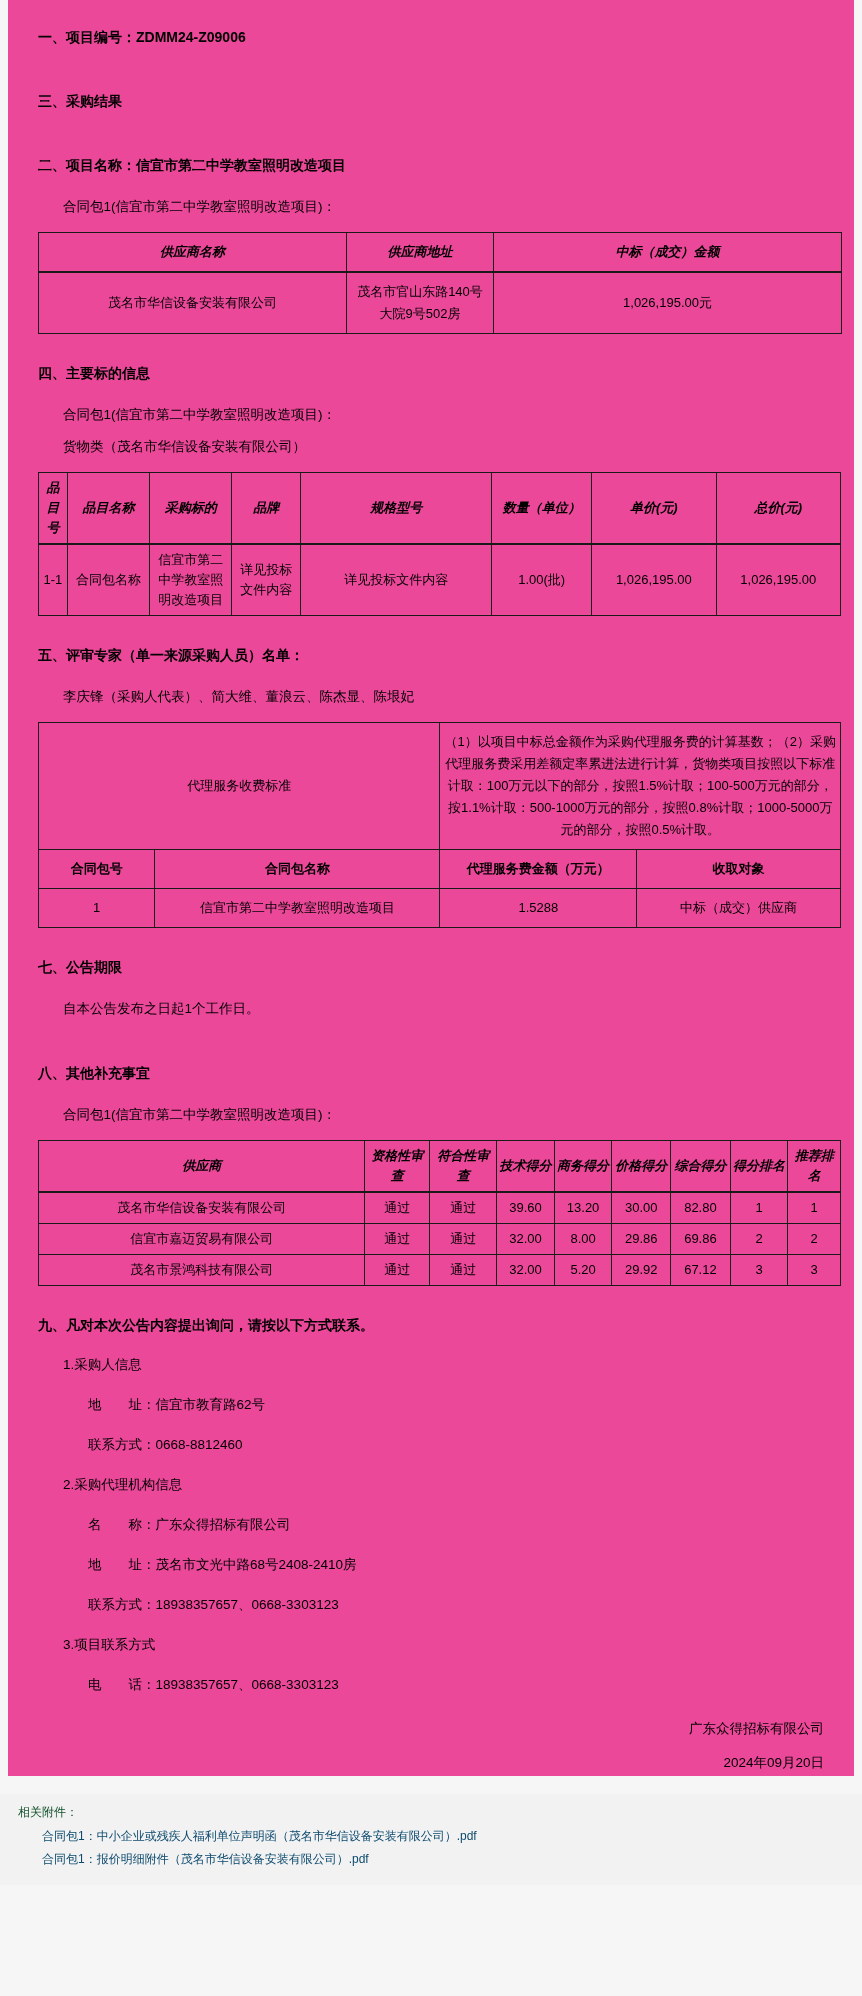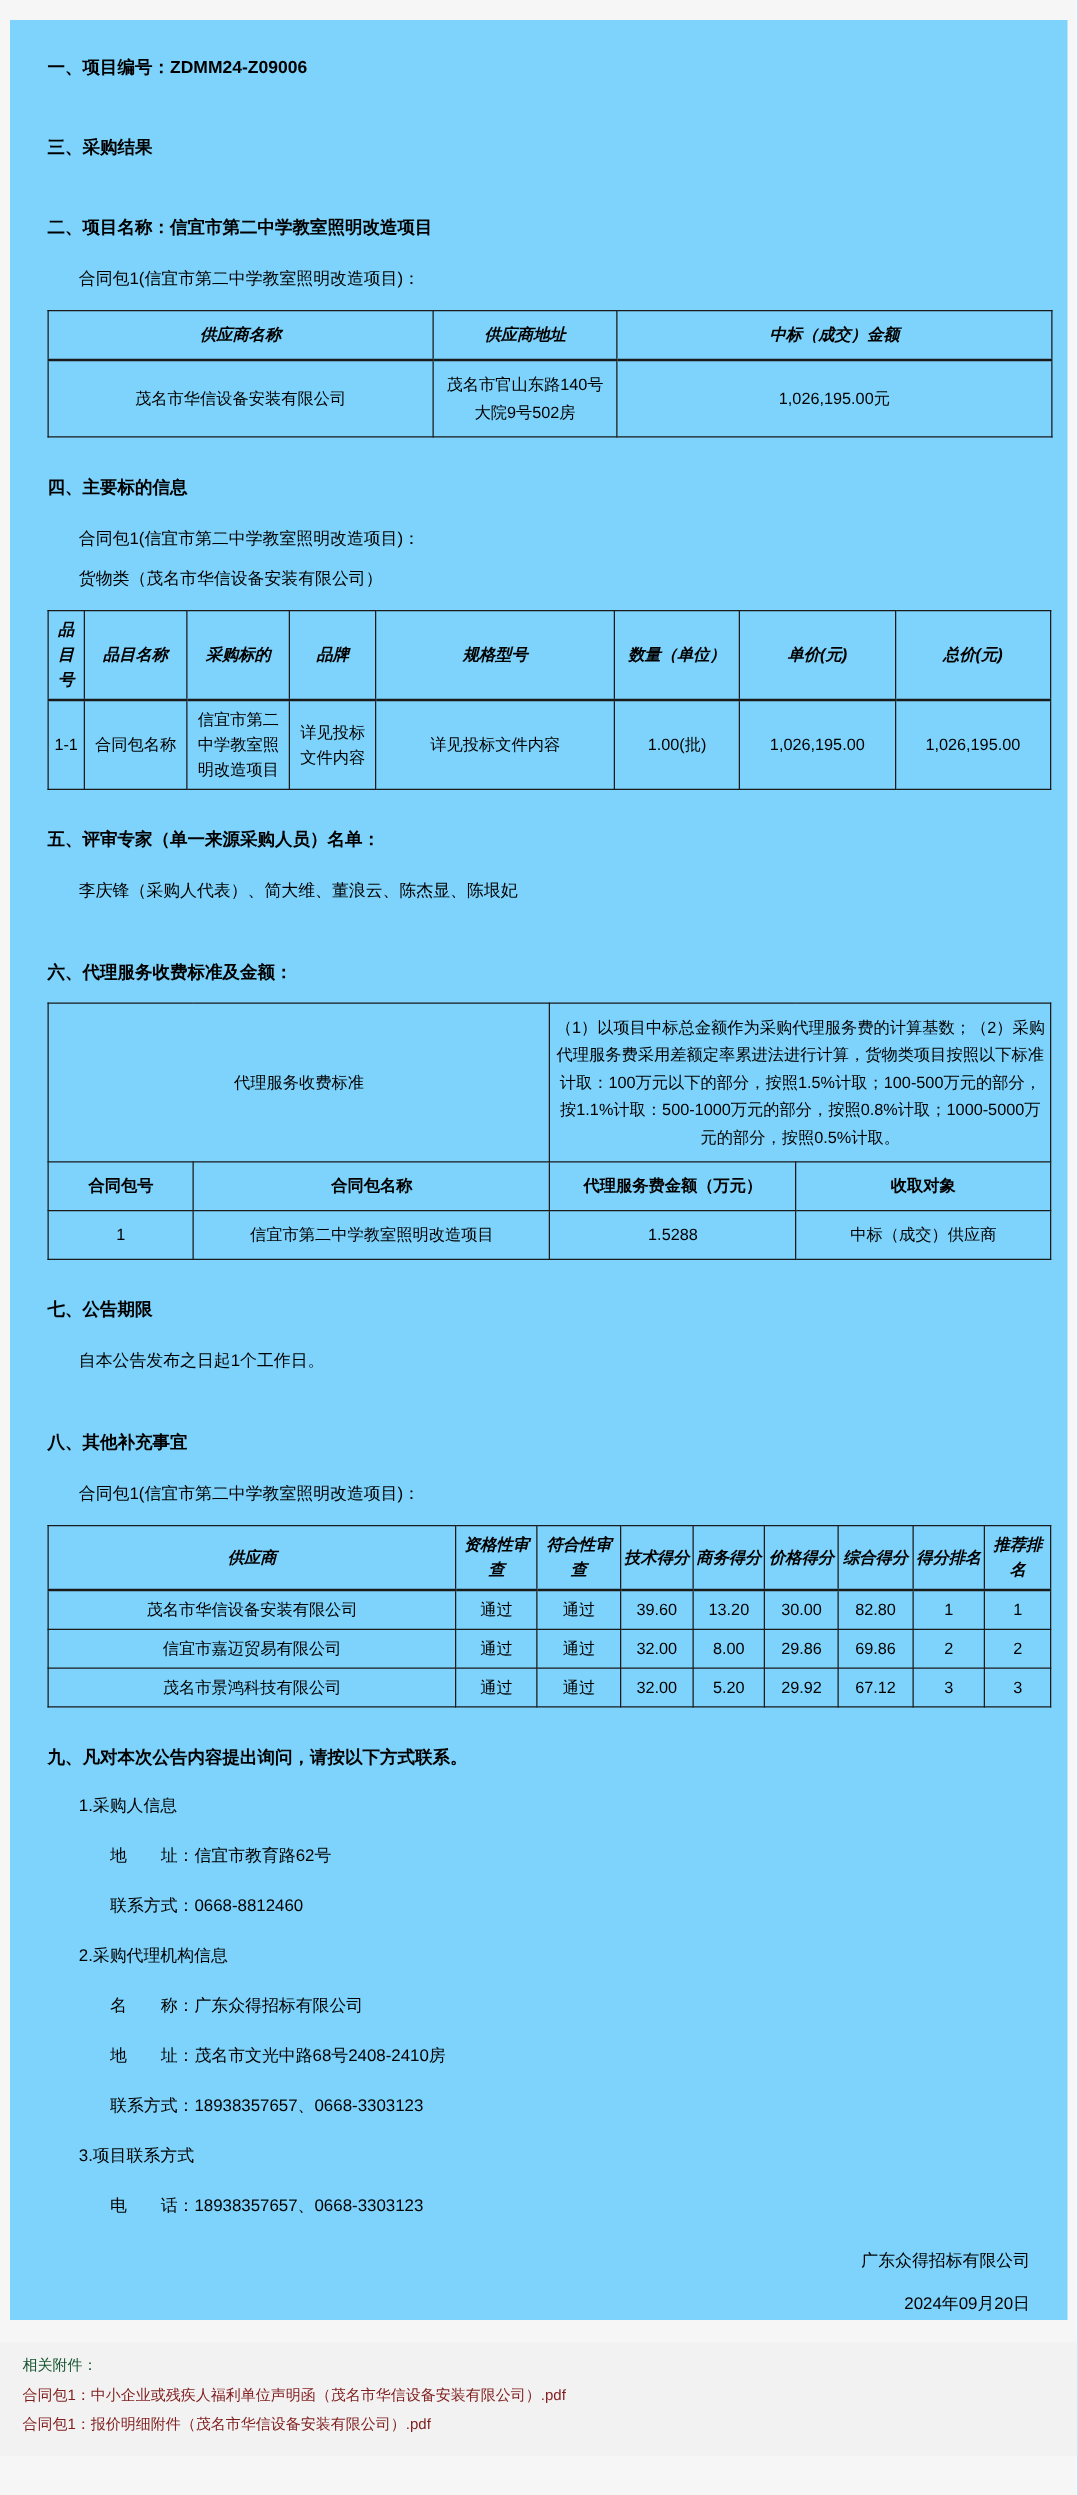--- a/index.html
+++ b/index.html
@@ -1,21 +1,21 @@
 <!DOCTYPE html>
 <html><head>
 <meta charset="utf-8">
 <style>
   html,body { margin:0; padding:0; }
   body {
     width:862px; background:#f6f6f6;
     font-family:"Liberation Sans","DejaVu Sans",sans-serif;
     color:#000; font-size:13.5px;
   }
-  .page { background:#7dd3fc; margin:16px 8px; padding:14px 0 4px 0; }
+  .page { background:#ec4899; margin:0 8px; padding:14px 0 4px 0; }
   .sec-heading {
     font-weight:bold; font-size:14px; padding:0 30px; line-height:18px;
   }
   .mt-lg { margin-top:46px; }
   .mt-md { margin-top:30px; }
   .sub-line { padding-left:55px; font-size:13.5px; line-height:18px; margin-top:24px; }
   .doc-table {
     border-collapse:collapse; table-layout:fixed;
     width:803px; margin:16px 0 0 30px; font-size:13px;
   }
@@ -33,22 +33,22 @@
   .experts-line { padding-left:55px; margin-top:24px; line-height:18px; }
   .contact-block { padding-left:55px; margin-top:22px; line-height:18px; }
   .contact-sub { padding-left:80px; margin-top:22px; line-height:18px; }
   .signature { text-align:right; padding-right:30px; margin-top:26px; line-height:18px; }
   .footer-band {
     background:#f2f2f2; margin-top:18px; padding:10px 0 18px 0;
     font-size:12px; position:relative;
   }
   .attach-label { color:#14532d; padding-left:18px; line-height:17px; }
   .attach-link {
-    display:block; color:#7f1d1d; text-decoration:none;
-    padding-left:18px; margin-top:7px; line-height:16px;
+    display:block; color:#0c4a6e; text-decoration:none;
+    padding-left:42px; margin-top:7px; line-height:16px;
   }
 </style>
 </head>
 <body>
 
 <div class="page">
 
   <div class="sec-heading" style="margin-top:14px">一、项目编号：ZDMM24-Z09006</div>
 
   <div class="sec-heading mt-lg">三、采购结果</div>
@@ -115,21 +115,20 @@
         <td>1.00(批)</td>
         <td>1,026,195.00</td>
         <td>1,026,195.00</td>
       </tr>
     </tbody>
   </table>
 
   <div class="sec-heading mt-md">五、评审专家（单一来源采购人员）名单：</div>
   <div class="experts-line">李庆锋（采购人代表）、简大维、董浪云、陈杰显、陈垠妃</div>
 
-  <div class="sec-heading mt-lg">六、代理服务收费标准及金额：</div>
 
   <table class="doc-table">
     <colgroup>
         <col style="width:116px">
         <col style="width:284px">
         <col style="width:196px">
         <col style="width:203px">
       </colgroup>
     <tbody>
       <tr>

